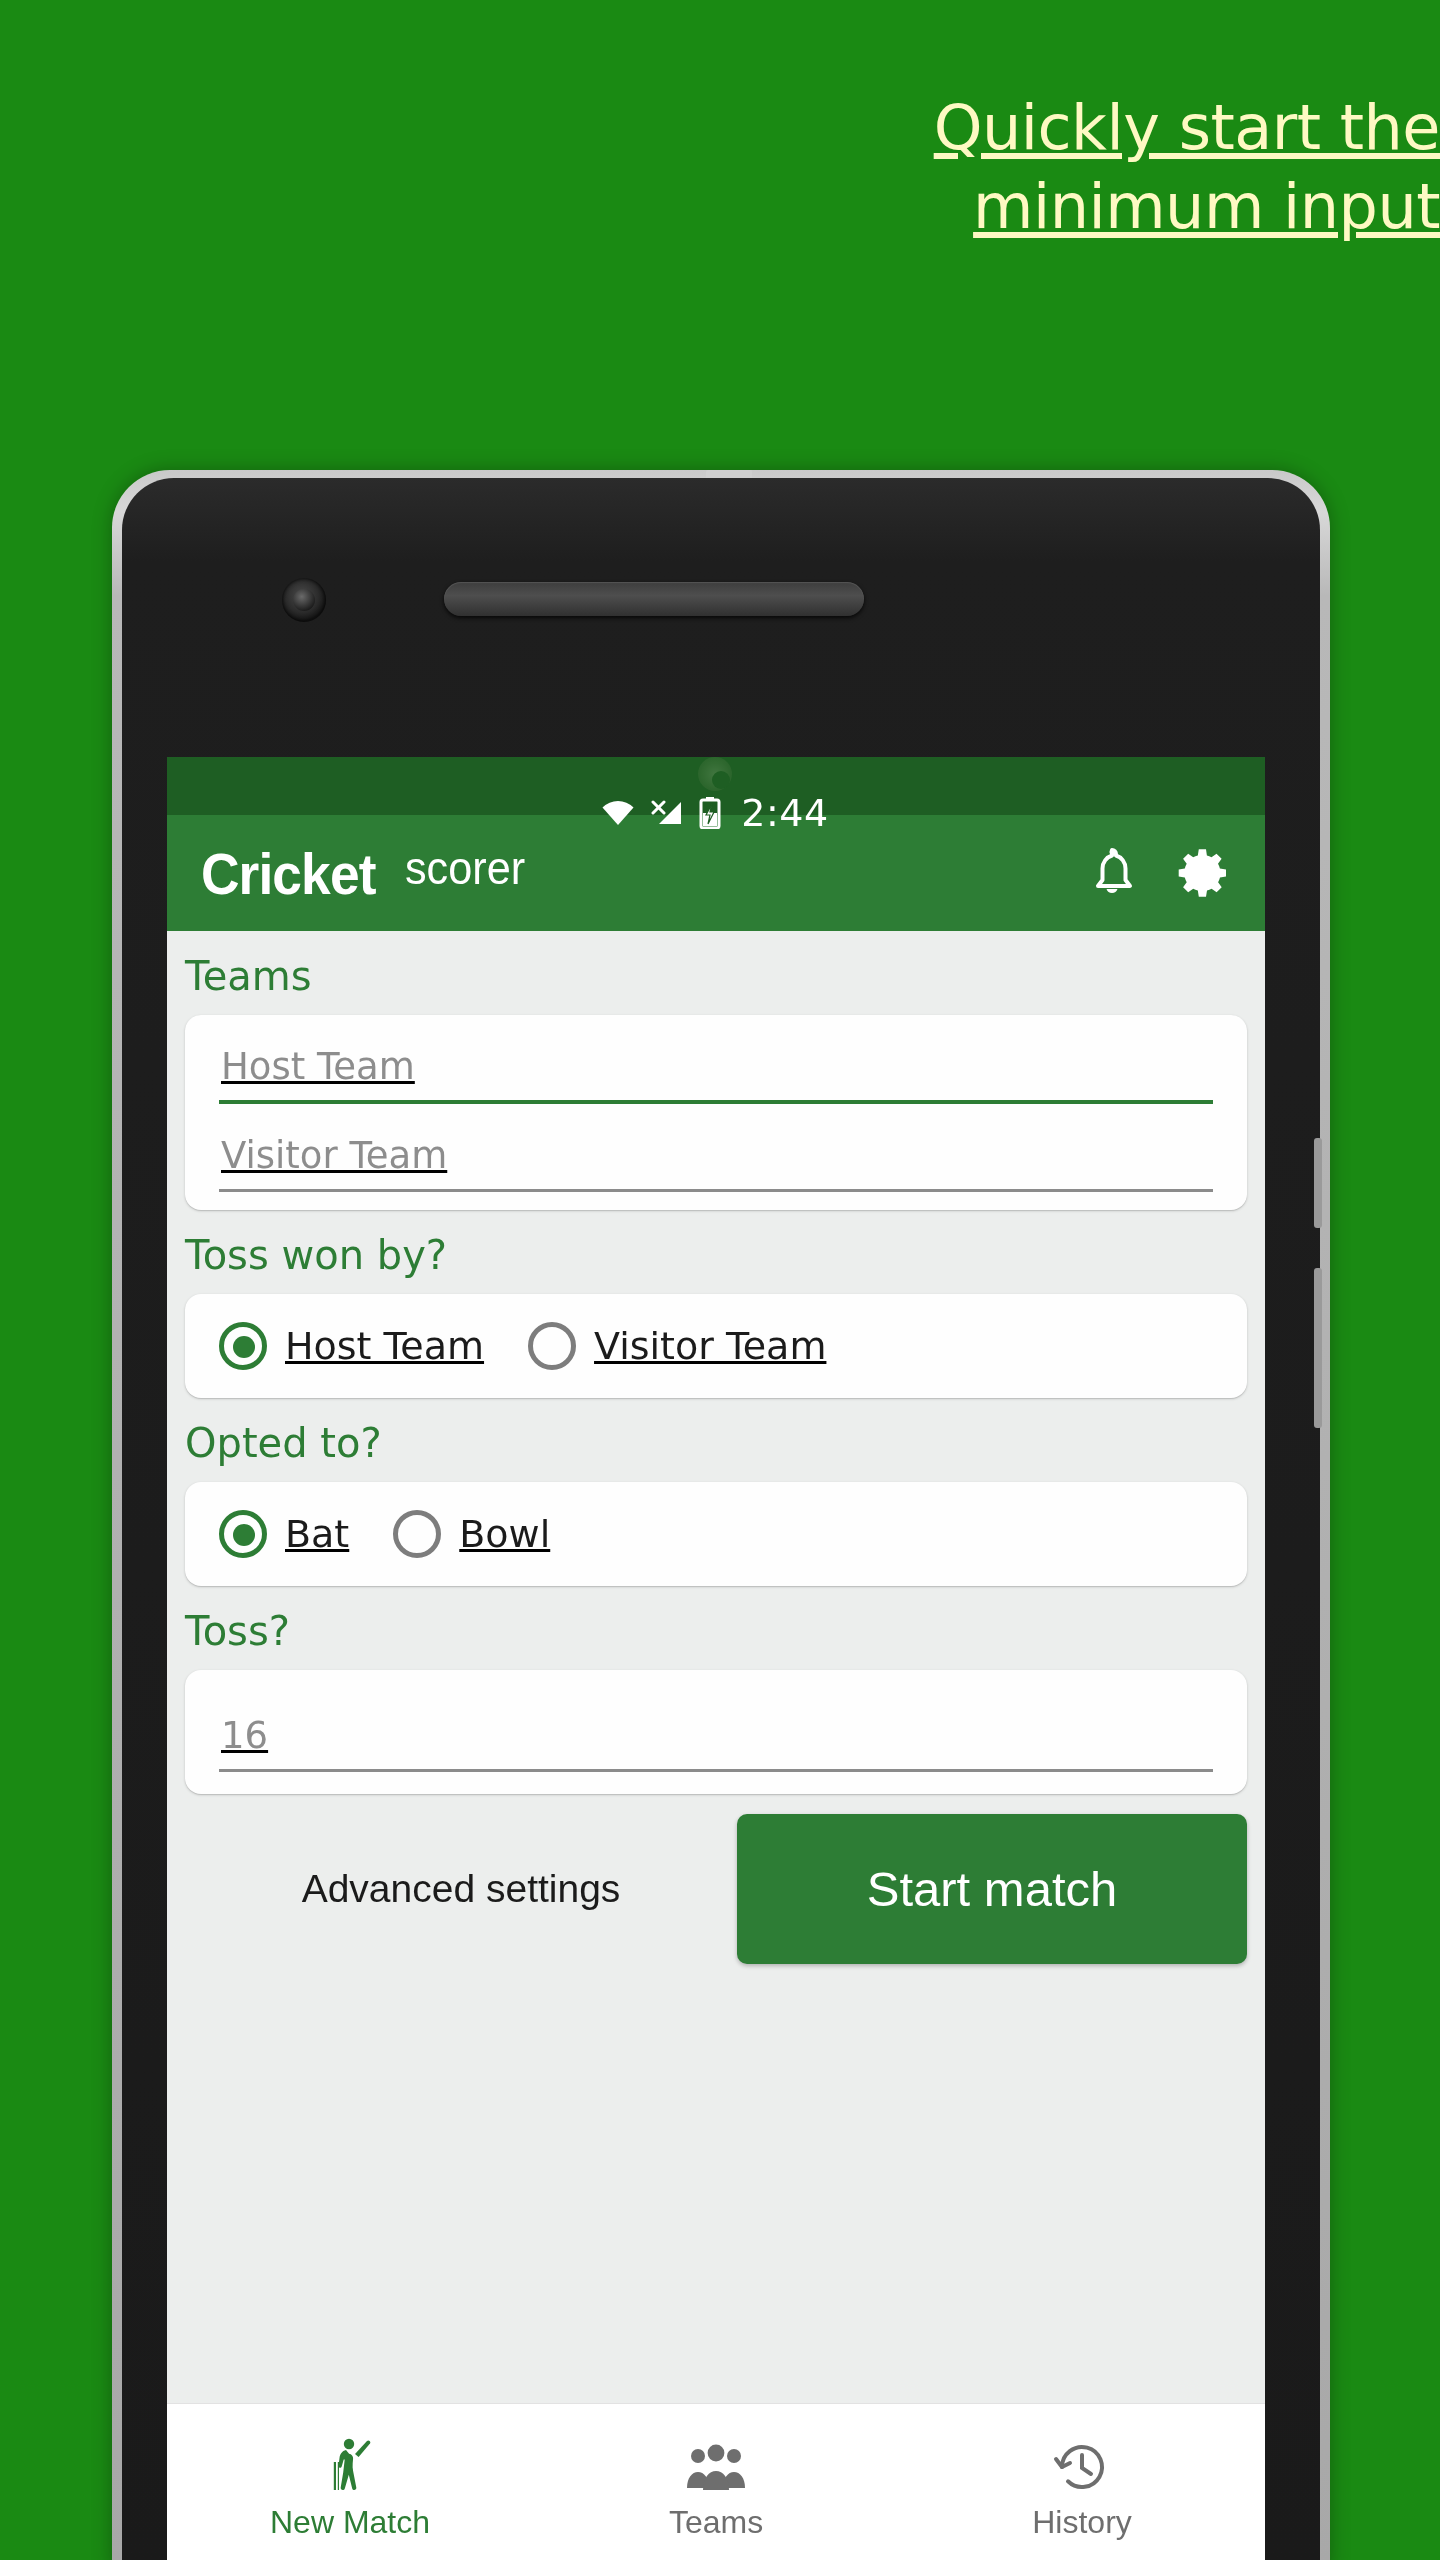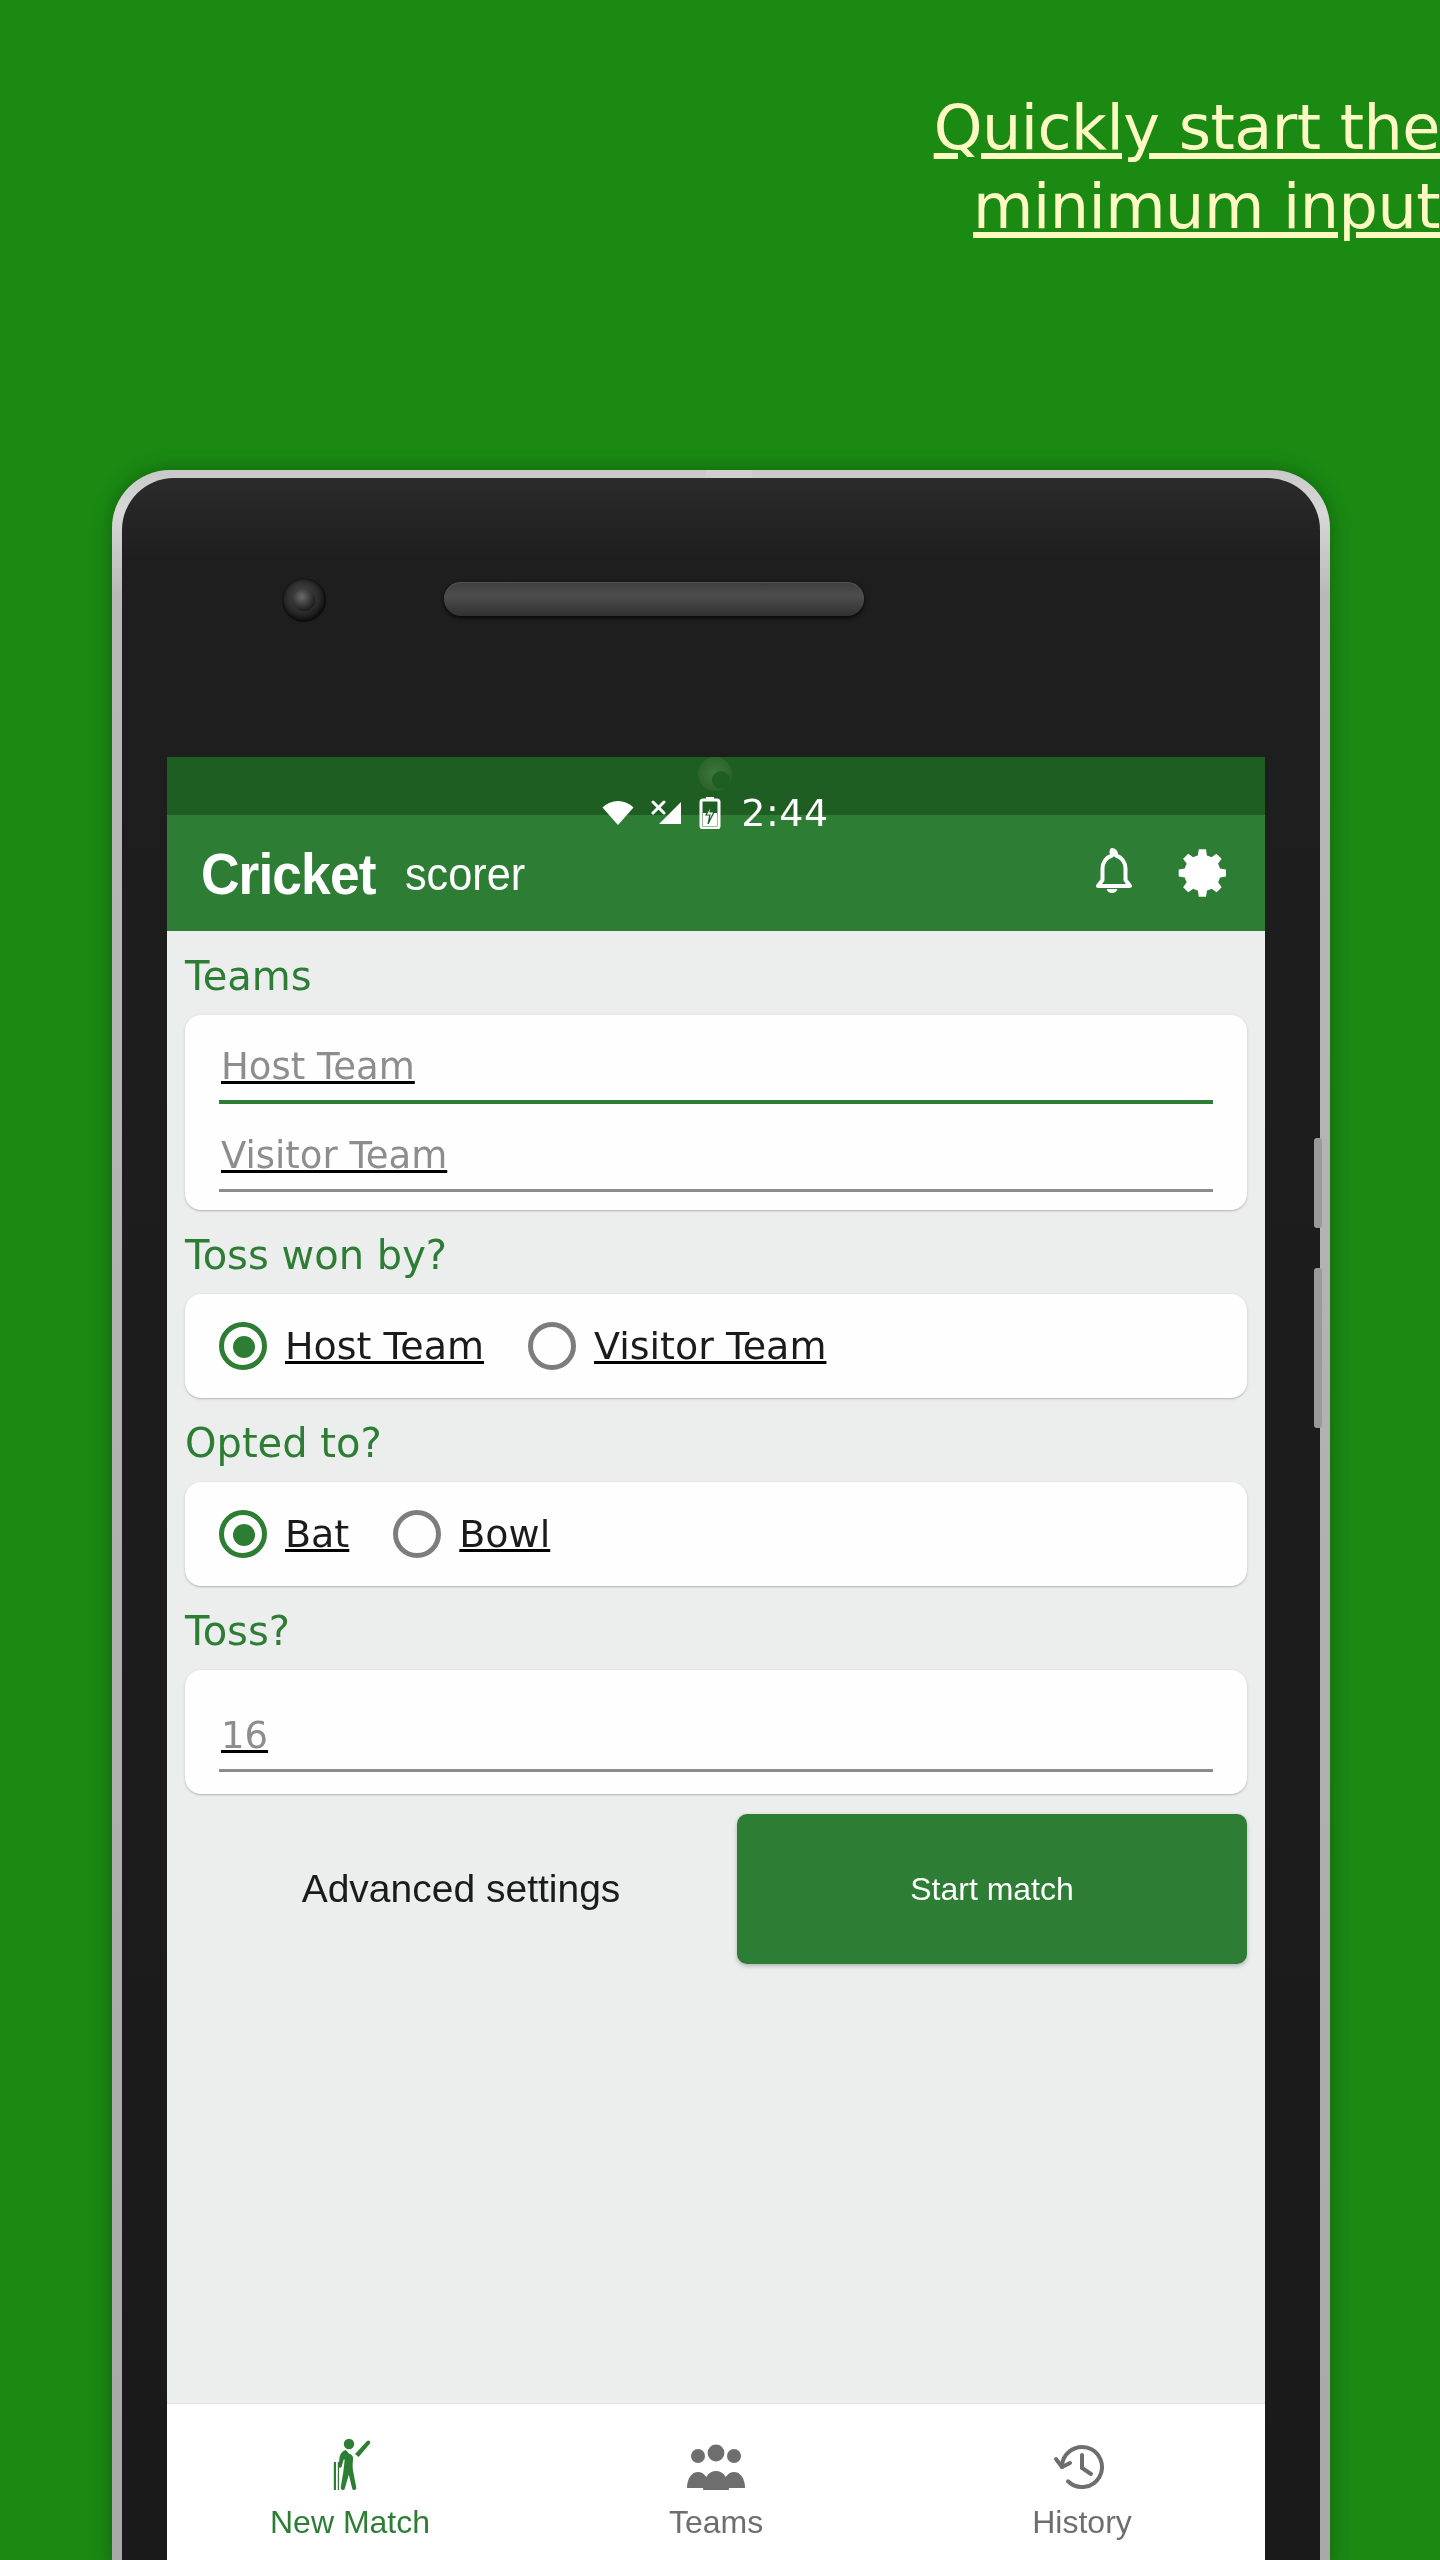--- a/index.html
+++ b/index.html
@@ -120,21 +120,21 @@
     font-family: "DejaVu Sans", sans-serif; margin-left: 4px;
   }
 
   
   .appbar {
     height: 116px;
     background: #2d7d35;
     display: flex; align-items: center;
     padding: 0 28px 0 34px;
   }
-  .brand { display:flex; align-items:center; color:#fff; }
+  .brand { display:flex; align-items:flex-start; color:#fff; }
   .brand .b1 { font-size: 58px; font-weight: 700; letter-spacing: -1px;
                font-family: "Liberation Sans Narrow","Liberation Sans",sans-serif;
                transform: scaleX(.92); transform-origin: left; }
   .brand .b2 { font-size: 47px; font-weight: 400; margin-left: 14px;
                font-family: "Liberation Sans Narrow","Liberation Sans",sans-serif;
                transform: scaleX(.92); transform-origin: left;}
   .appbar .ab-spacer { flex:1; }
   .ab-icon { width: 66px; height: 66px; margin-left: 26px;
              display:flex; align-items:center; justify-content:center; cursor:pointer; }
 
@@ -194,21 +194,21 @@
     color: #1b1b1b;
     font-family: "Liberation Sans Narrow","Liberation Sans", sans-serif;
     cursor:pointer;
   }
   .start-btn {
     width: 510px; height: 150px;
     background: #2d7d35;
     border-radius: 10px;
     border: none;
     color: #fff;
-    font-size: 32px;
+    font-size: 49px;
     font-family: "Liberation Sans Narrow","Liberation Sans", sans-serif;
     cursor:pointer;
     box-shadow: 0 2px 4px rgba(0,0,0,.25);
   }
 
   
   .bottomnav {
     position:absolute; left:0; right:0; bottom:0;
     height: 167px;
     background:#ffffff;

